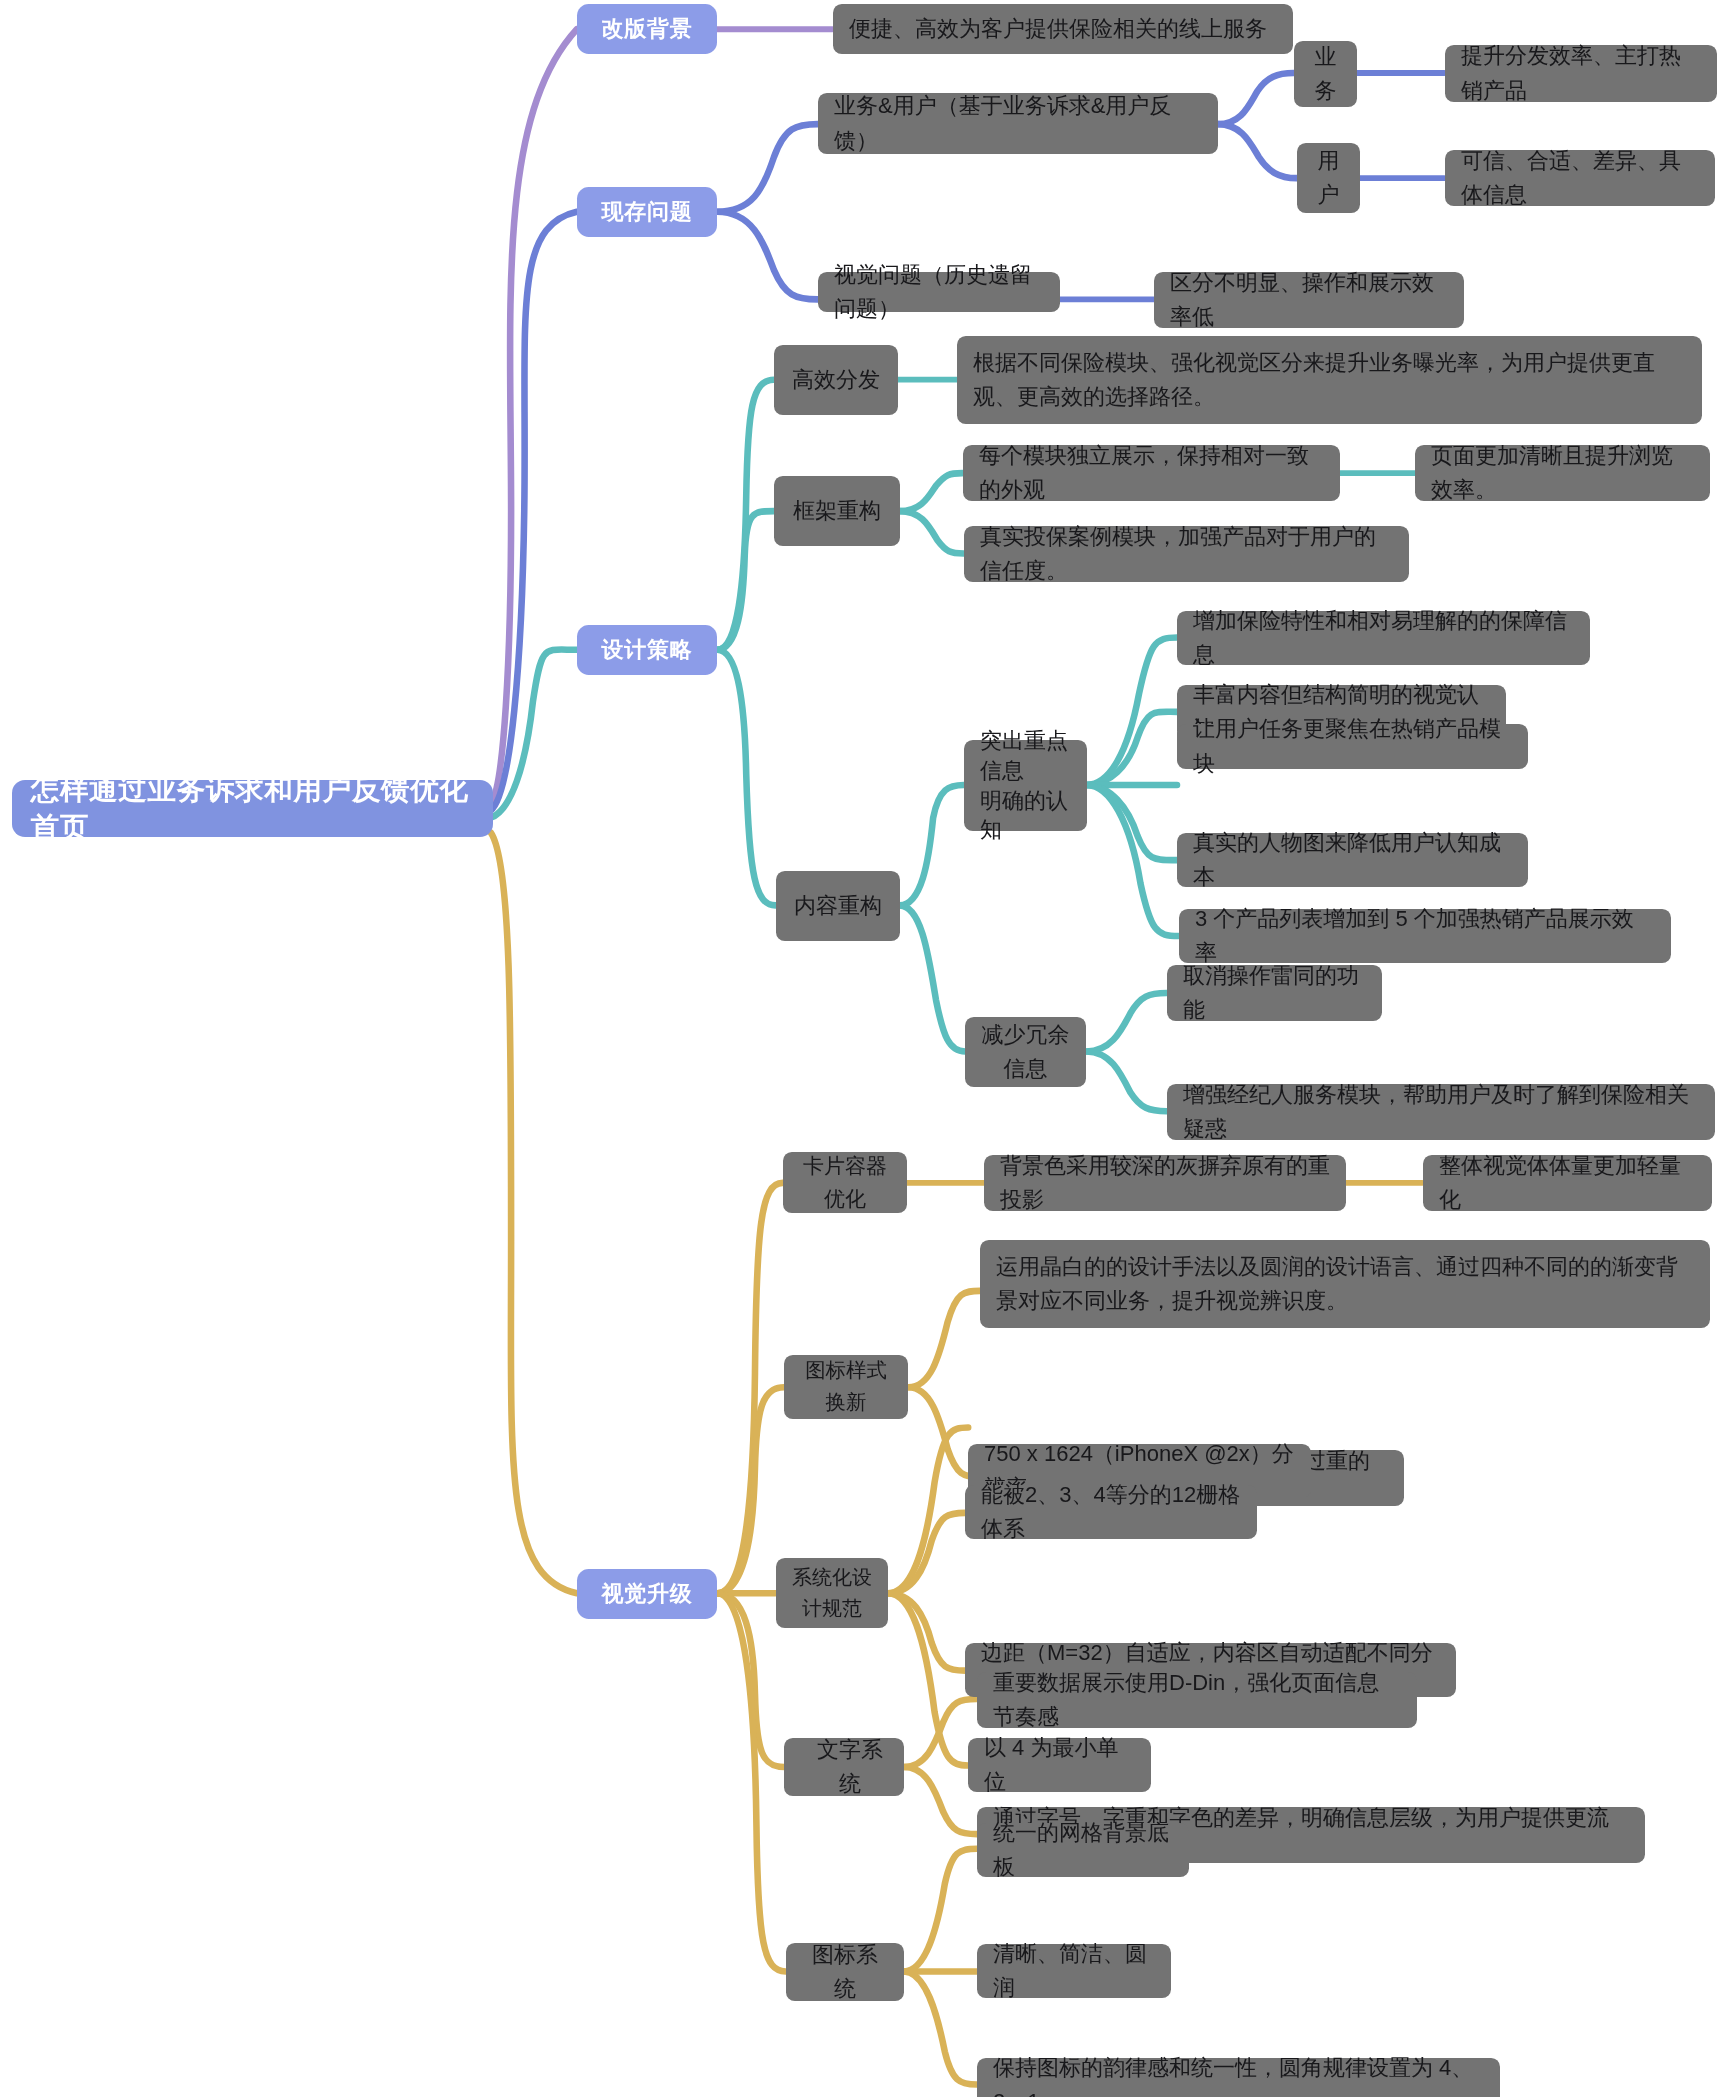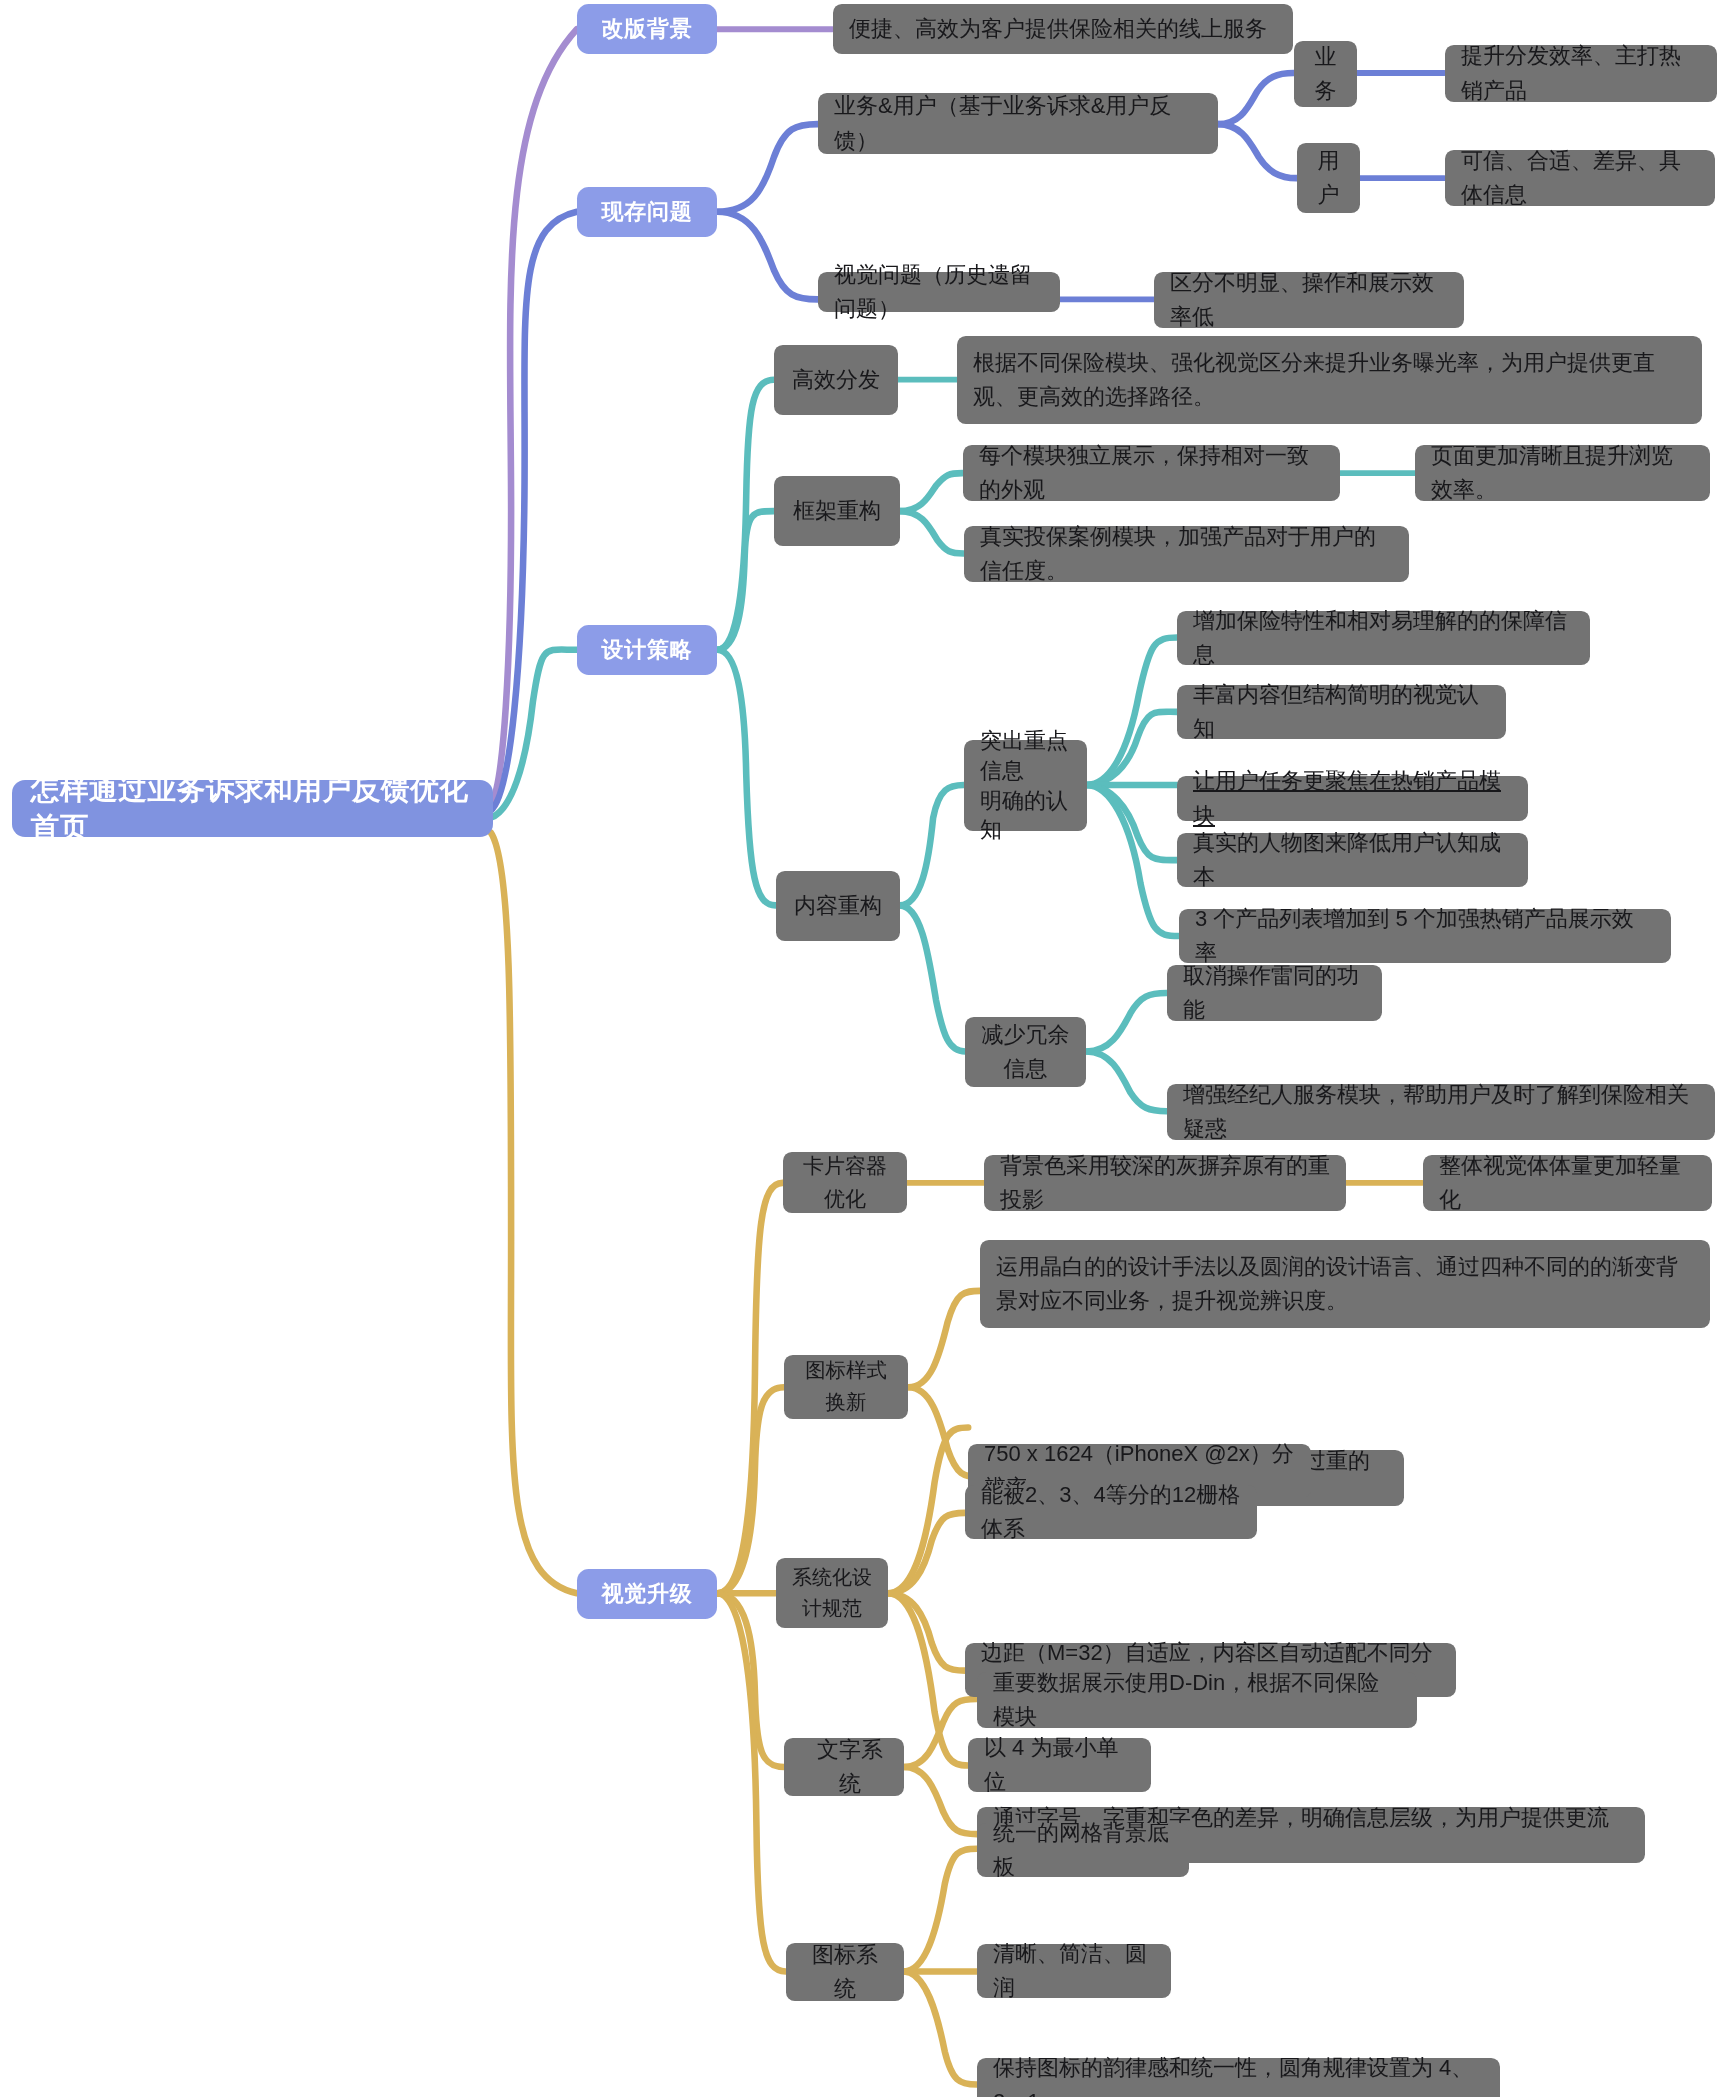--- a/index.html
+++ b/index.html
@@ -188,21 +188,21 @@
   <div class="node n-box two" style="left:964px;top:740px;width:123px;height:91px;">
     <span class="txt" style="line-height:1.35;">突出重点信息
 明确的认知</span>
   </div>
   <div class="node n-box" style="left:1177px;top:611px;width:413px;height:54px;">
     <span class="txt">增加保险特性和相对易理解的的保障信息</span>
   </div>
   <div class="node n-box" style="left:1177px;top:685px;width:329px;height:54px;">
     <span class="txt">丰富内容但结构简明的视觉认知</span>
   </div>
-  <div class="node n-box" style="left:1177px;top:776px;width:351px;height:45px;text-decoration:underline;">
+  <div class="node n-box" style="left:1177px;top:724px;width:351px;height:45px;">
     <span class="txt">让用户任务更聚焦在热销产品模块</span>
   </div>
   <div class="node n-box" style="left:1177px;top:833px;width:351px;height:54px;">
     <span class="txt">真实的人物图来降低用户认知成本</span>
   </div>
   <div class="node n-box" style="left:1179px;top:909px;width:492px;height:54px;">
     <span class="txt">3 个产品列表增加到 5 个加强热销产品展示效率</span>
   </div>
 
   <div class="node n-box" style="left:965px;top:1017px;width:121px;height:70px;justify-content:center;">
@@ -252,21 +252,21 @@
     <span class="txt">边距（M=32）自适应，内容区自动适配不同分辨率</span>
   </div>
   <div class="node n-box" style="left:968px;top:1738px;width:183px;height:54px;">
     <span class="txt">以 4 为最小单位</span>
   </div>
 
   <div class="node n-box" style="left:784px;top:1738px;width:120px;height:58px;justify-content:center;">
     <span class="txt" style="text-align:center;margin-left:12px;">文字系统</span>
   </div>
   <div class="node n-box" style="left:977px;top:1672px;width:440px;height:56px;">
-    <span class="txt">重要数据展示使用D-Din，根据不同保险模块</span>
+    <span class="txt">重要数据展示使用D-Din，强化页面信息节奏感</span>
   </div>
   <div class="node n-box" style="left:977px;top:1807px;width:668px;height:56px;">
     <span class="txt">通过字号、字重和字色的差异，明确信息层级，为用户提供更流畅阅读体验</span>
   </div>
 
   <div class="node n-box" style="left:786px;top:1943px;width:118px;height:58px;justify-content:center;">
     <span class="txt" style="text-align:center;">图标系统</span>
   </div>
   <div class="node n-box" style="left:977px;top:1823px;width:212px;height:54px;">
     <span class="txt">统一的网格背景底板</span>

